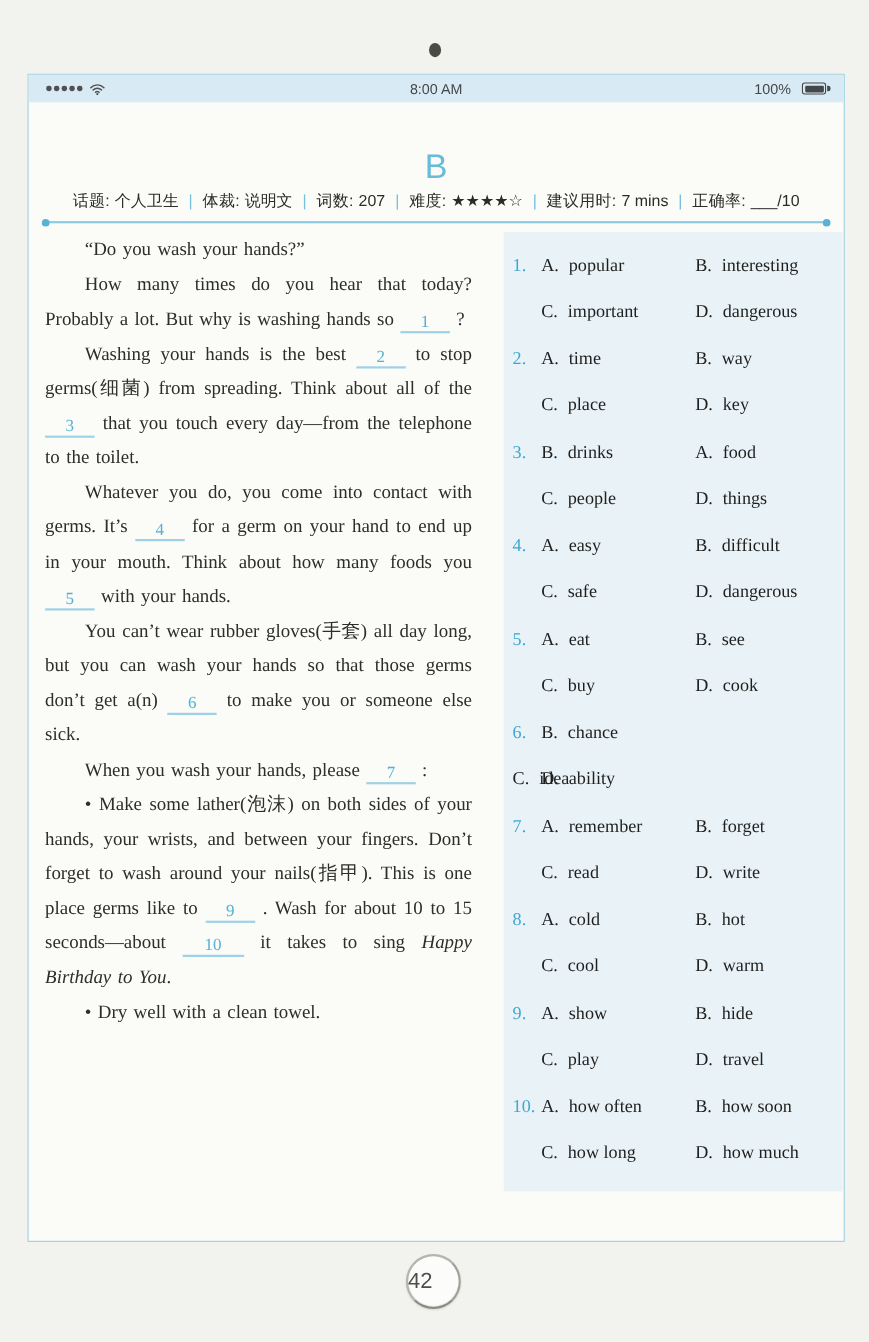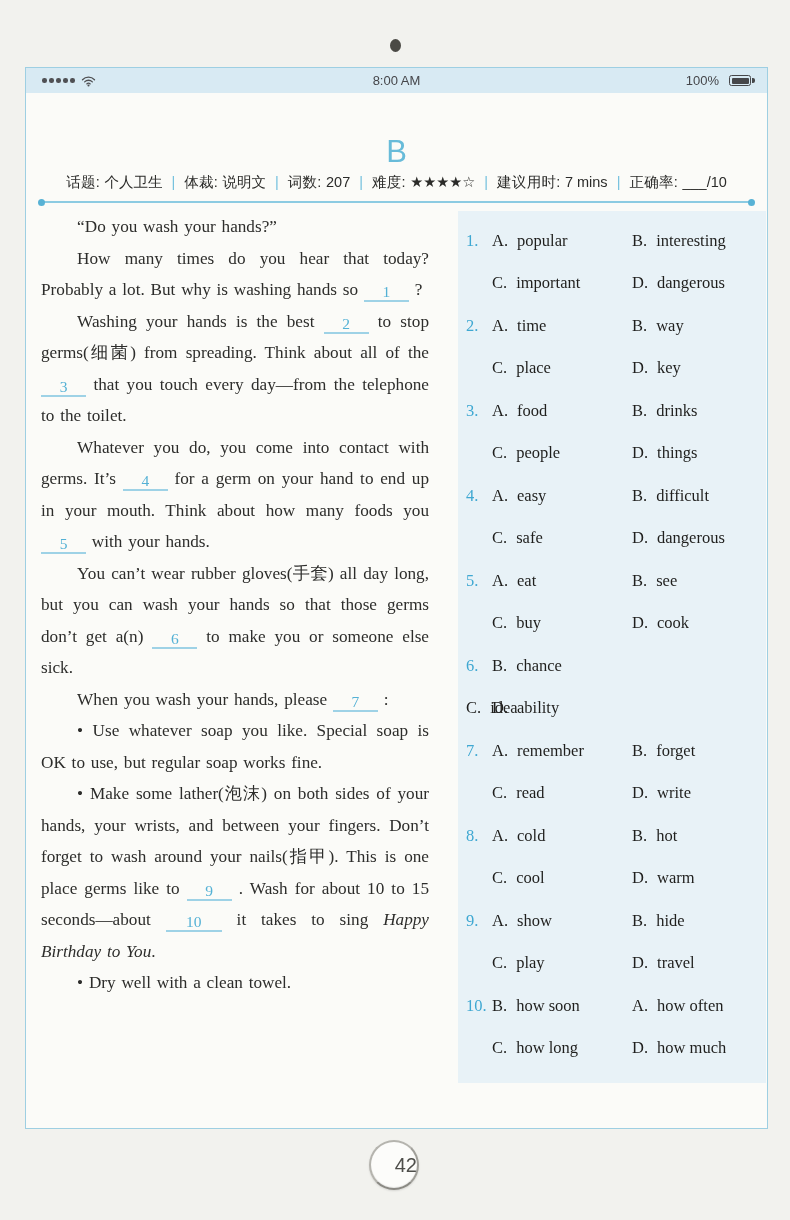--- a/index.html
+++ b/index.html
@@ -88,21 +88,21 @@
   }
   .qnum{color:#3fa8d2}
   .opt{white-space:nowrap}
   .opt .letter{margin-right:9px}
   
   .page-circle{
     position:absolute;left:369px;top:1140px;width:50px;height:50px;
     border-radius:50%;background:#fcfcfa;
     border:2px solid #b5b4ae;border-bottom-color:#8b8a84;border-right-color:#a09f99;
     box-shadow:0 1px 2px rgba(0,0,0,.12), inset 0 -1px 1px rgba(0,0,0,.08);
-    display:flex;align-items:center;justify-content:flex-end;
+    display:flex;align-items:center;justify-content:flex-start;
     font-family:"Liberation Sans", sans-serif;font-size:20px;color:#4e4e4a;
   }
 </style>
 </head>
 <body>
 
 <div class="camera-dot"></div>
 
 <div class="screen">
 
@@ -136,21 +136,20 @@
   <div class="rule"></div>
 
   <div class="content">
     <div class="passage" id="passage">
         <p>“Do you wash your hands?”</p>
         <p>How many times do you hear that today? Probably a lot. But why is washing hands so <span class="blank">1</span> ?</p>
         <p>Washing your hands is the best <span class="blank">2</span> to stop germs(细菌) from spreading. Think about all of the <span class="blank">3</span> that you touch every day—from the telephone to the toilet.</p>
         <p>Whatever you do, you come into contact with germs. It’s <span class="blank">4</span> for a germ on your hand to end up in your mouth. Think about how many foods you <span class="blank">5</span> with your hands.</p>
         <p>You can’t wear rubber gloves(手套) all day long, but you can wash your hands so that those germs don’t get a(n) <span class="blank">6</span> to make you or someone else sick.</p>
         <p>When you wash your hands, please <span class="blank">7</span> :</p>
-        <p>• Use whatever soap you like. Special soap is OK to use, but regular soap works fine.</p>
         <p>• Make some lather(泡沫) on both sides of your hands, your wrists, and between your fingers. Don’t forget to wash around your nails(指甲). This is one place germs like to <span class="blank">9</span> . Wash for about 10 to 15 seconds—about <span class="blank" style="min-width: 56px;">10</span> it takes to sing <i>Happy Birthday to You</i>.</p>
         <p>• Dry well with a clean towel.</p>
       </div>
     <div class="options-panel" id="questions">
         <div class="question">
           <span class="qnum">1.</span>
           <span class="opt"><span class="letter">A.</span><span>popular</span></span>
           <span class="opt"><span class="letter">B.</span><span>interesting</span></span>
           <span></span>
           <span class="opt"><span class="letter">C.</span><span>important</span></span>
@@ -159,22 +158,22 @@
         <div class="question">
           <span class="qnum">2.</span>
           <span class="opt"><span class="letter">A.</span><span>time</span></span>
           <span class="opt"><span class="letter">B.</span><span>way</span></span>
           <span></span>
           <span class="opt"><span class="letter">C.</span><span>place</span></span>
           <span class="opt"><span class="letter">D.</span><span>key</span></span>
         </div>
         <div class="question">
           <span class="qnum">3.</span>
+          <span class="opt"><span class="letter">B.</span><span>drinks</span></span>
           <span class="opt"><span class="letter">A.</span><span>food</span></span>
-          <span class="opt"><span class="letter">B.</span><span>drinks</span></span>
           <span></span>
           <span class="opt"><span class="letter">C.</span><span>people</span></span>
           <span class="opt"><span class="letter">D.</span><span>things</span></span>
         </div>
         <div class="question">
           <span class="qnum">4.</span>
           <span class="opt"><span class="letter">A.</span><span>easy</span></span>
           <span class="opt"><span class="letter">B.</span><span>difficult</span></span>
           <span></span>
           <span class="opt"><span class="letter">C.</span><span>safe</span></span>
@@ -214,22 +213,22 @@
         <div class="question">
           <span class="qnum">9.</span>
           <span class="opt"><span class="letter">A.</span><span>show</span></span>
           <span class="opt"><span class="letter">B.</span><span>hide</span></span>
           <span></span>
           <span class="opt"><span class="letter">C.</span><span>play</span></span>
           <span class="opt"><span class="letter">D.</span><span>travel</span></span>
         </div>
         <div class="question">
           <span class="qnum">10.</span>
+          <span class="opt"><span class="letter">A.</span><span>how often</span></span>
           <span class="opt"><span class="letter">B.</span><span>how soon</span></span>
-          <span class="opt"><span class="letter">A.</span><span>how often</span></span>
           <span></span>
           <span class="opt"><span class="letter">C.</span><span>how long</span></span>
           <span class="opt"><span class="letter">D.</span><span>how much</span></span>
         </div>
       </div>
   </div>
 
 </div>
 
 <div class="page-circle">

